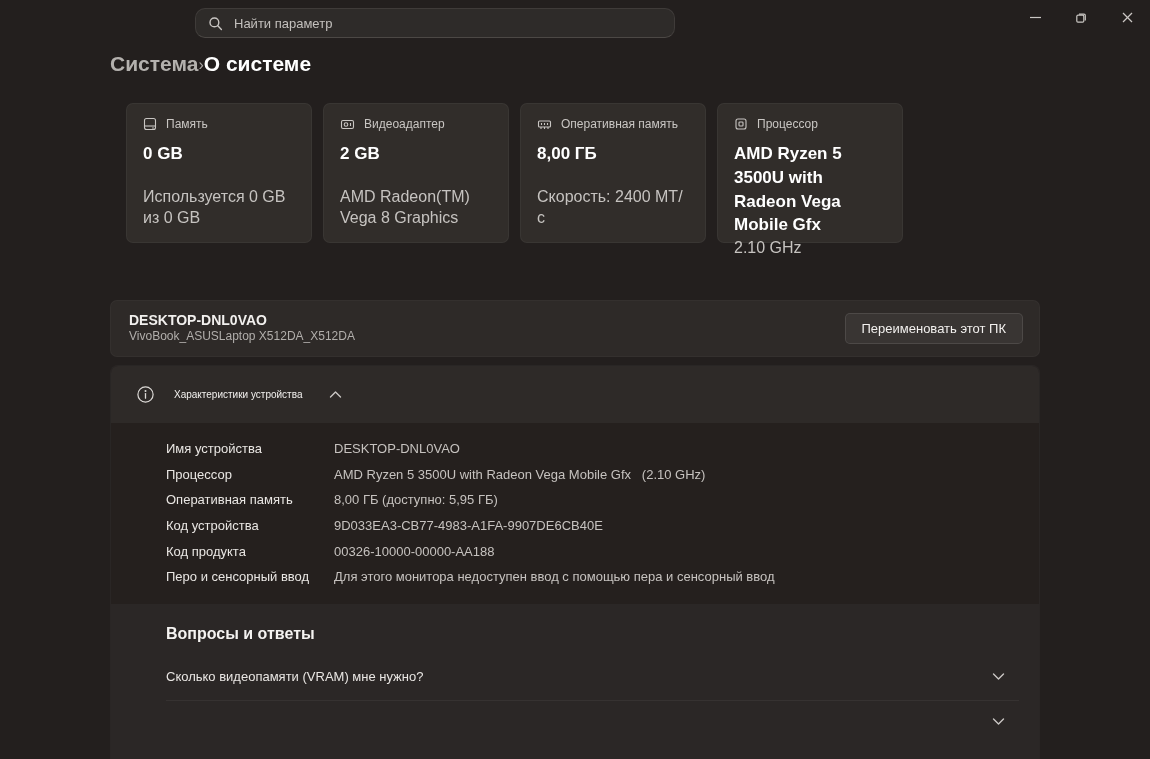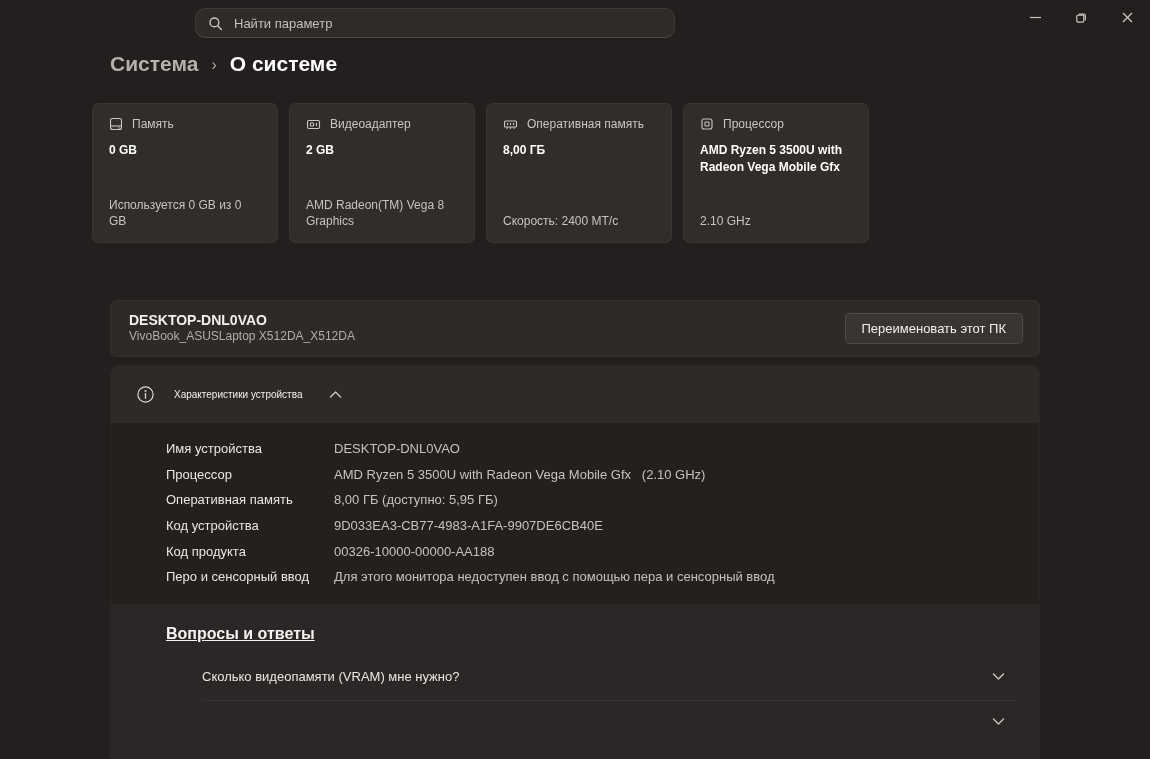--- a/index.html
+++ b/index.html
@@ -9,32 +9,32 @@
   
   .search-box{position:absolute;left:195px;top:8px;width:480px;height:30px;box-sizing:border-box;
     background:#2e2b29;border:1px solid #3f3b39;border-bottom-color:#4c4845;border-radius:10px;
     display:flex;align-items:center;padding:12px 12px;gap:9px;}
   .search-box input{flex:1;background:transparent;border:none;outline:none;color:#d6d3d0;font-size:13px;font-family:inherit;}
   .search-box input::placeholder{color:#c3c0bd;opacity:1;}
   .win-controls{position:absolute;top:0;right:0;display:flex;}
   .win-btn{width:46px;height:34px;display:flex;align-items:center;justify-content:center;background:transparent;border:none;cursor:pointer;}
 
   
-  .breadcrumb{position:absolute;left:110px;top:52px;display:flex;align-items:baseline;gap:13px;font-size:21px;font-weight:600;}
+  .breadcrumb{position:absolute;left:110px;top:52px;display:flex;align-items:baseline;font-size:21px;font-weight:600;}
   .crumb-parent{color:#b4b1ae;cursor:pointer;}
   .crumb-sep{color:#a8a5a2;font-size:16px;font-weight:400;position:relative;top:-1px;}
   .crumb-current{color:#ffffff;}
 
   
-  .cards{position:absolute;left:92px;top:103px;display:flex;gap:11px;}
+  .cards{position:absolute;left:126px;top:103px;display:flex;gap:11px;}
   .card{width:186px;height:140px;box-sizing:border-box;background:#312d2a;border:1px solid rgba(255,255,255,0.045);
     border-radius:7px;padding:13px 16px 13px;display:flex;flex-direction:column;}
   .card-head{display:flex;align-items:center;gap:9px;color:#c9c6c3;font-size:12px;}
-  .card-value{margin-top:11px;font-size:12px;font-weight:700;color:#ffffff;line-height:1.4;}
-  .card-footer{margin-top:auto;font-size:12px;color:#c6c3c0;line-height:1.35;}
+  .card-value{margin-top:11px;font-size:17px;font-weight:700;color:#ffffff;line-height:1.4;}
+  .card-footer{margin-top:auto;font-size:16px;color:#c6c3c0;line-height:1.35;}
 
   
   .device-band{position:absolute;left:110px;top:300px;width:930px;height:57px;box-sizing:border-box;
     background:#2e2a28;border:1px solid rgba(255,255,255,0.03);border-radius:7px;
     display:flex;align-items:center;padding:0 16px 0 18px;}
   .device-name{font-size:14px;font-weight:700;color:#f2f0ee;line-height:1.25;}
   .device-model{font-size:12px;color:#b1aeab;line-height:1.3;}
   .btn{background:#393533;border:1px solid rgba(255,255,255,0.10);border-radius:5px;color:#f2f0ee;
     font-size:13px;font-family:inherit;padding:7px 16px;cursor:pointer;white-space:nowrap;}
   .rename-btn{margin-left:auto;}
@@ -46,22 +46,22 @@
   .exp-title{margin-left:19px;font-size:10px;color:#f2f0ee;}
   .copy-btn{margin-left:auto;padding:7px 23px;}
   .exp-chevron{margin-left:27px;display:flex;align-items:center;cursor:pointer;}
 
   .spec-panel{background:#25201e;padding:13px 24px 14px 55px;}
   .spec-row{display:flex;align-items:baseline;padding:5.3px 0;font-size:13px;}
   .spec-label{width:168px;flex:0 0 168px;color:#e9e6e3;}
   .spec-value{color:#c6c2bf;white-space:pre-wrap;}
 
   .faq-section{background:#2b2726;flex:1;padding:21px 20px 0 55px;display:flex;flex-direction:column;}
-  .faq-title{font-size:16px;font-weight:600;color:#f5f3f1;margin:0 0 10px;text-decoration:underline;}
-  .faq-item{display:flex;align-items:center;padding:16px 0;font-size:13px;color:#e9e6e3;cursor:pointer;margin-left:36px;}
+  .faq-title{font-size:16px;font-weight:600;color:#f5f3f1;margin:0 0 10px;}
+  .faq-item{display:flex;align-items:center;padding:16px 0;font-size:13px;color:#e9e6e3;cursor:pointer;}
   .faq-item + .faq-item{border-top:1px solid rgba(255,255,255,0.055);}
   .faq-chevron{margin-left:auto;margin-right:14px;display:flex;align-items:center;}
 
   svg{display:block;}
 </style>
 </head>
 <body>
 
 <div class="screen">
 

